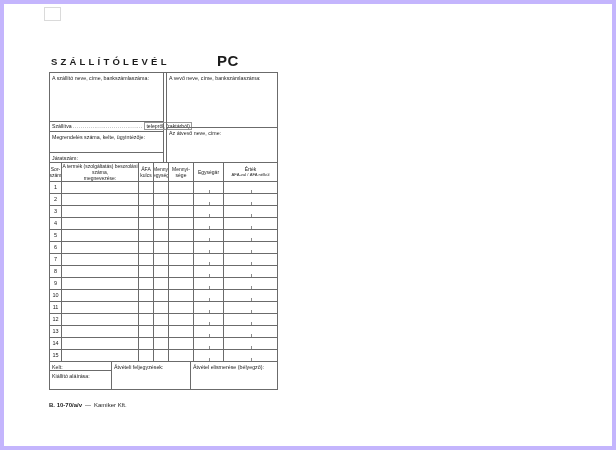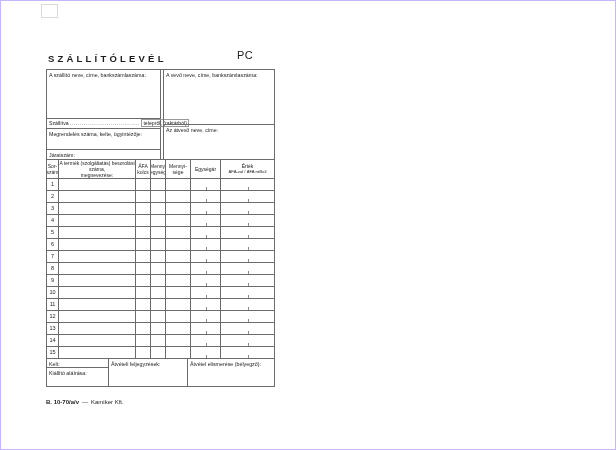--- a/index.html
+++ b/index.html
@@ -1,24 +1,24 @@
 <!DOCTYPE html>
 <html style="--line: #6b6b6b; --text: #1c1c1c;"><head>
 <meta charset="utf-8">
 <style>
   :root { --line:#6b6b6b; --text:#1c1c1c; }
   * { margin:0; padding:0; }
   body { background:#fff; font-family:"Liberation Sans", sans-serif; }
   .page { position:relative; width:616px; height:450px; background:#ffffff;
-          border:1px solid #c4b5fd; box-sizing:border-box; color:var(--text); overflow:hidden; }
+          border:4px solid #c4b5fd; box-sizing:border-box; color:var(--text); overflow:hidden; }
   .corner-box { position:absolute; left:40px; top:3px; width:15px; height:12px;
           border:1px solid #dadada; }
   .title { position:absolute; left:47px; top:52px; font-size:9.5px; font-weight:bold;
           letter-spacing:3.2px; white-space:nowrap; }
-  .form-code { position:absolute; left:236px; top:48px; font-size:11px; font-weight:normal;
+  .form-code { position:absolute; left:213px; top:48px; font-size:15px; font-weight:bold;
           letter-spacing:0.5px; }
   .form { position:absolute; left:45px; top:68px; width:229px; height:318px;
           border:1px solid var(--line); box-sizing:border-box; }
   .lbl { font-size:5.3px; line-height:1.2; padding:1.5px 2px; color:var(--text); }
   
   .top-left { position:absolute; left:0; top:0; width:114px; height:89px;
           border-right:1px solid var(--line); box-sizing:border-box; }
   .top-right { position:absolute; left:116px; top:0; width:111px; height:89px;
           border-left:1px solid var(--line); box-sizing:border-box; }
   .supplier-box { position:absolute; left:0; right:0; top:0; height:48px; }

